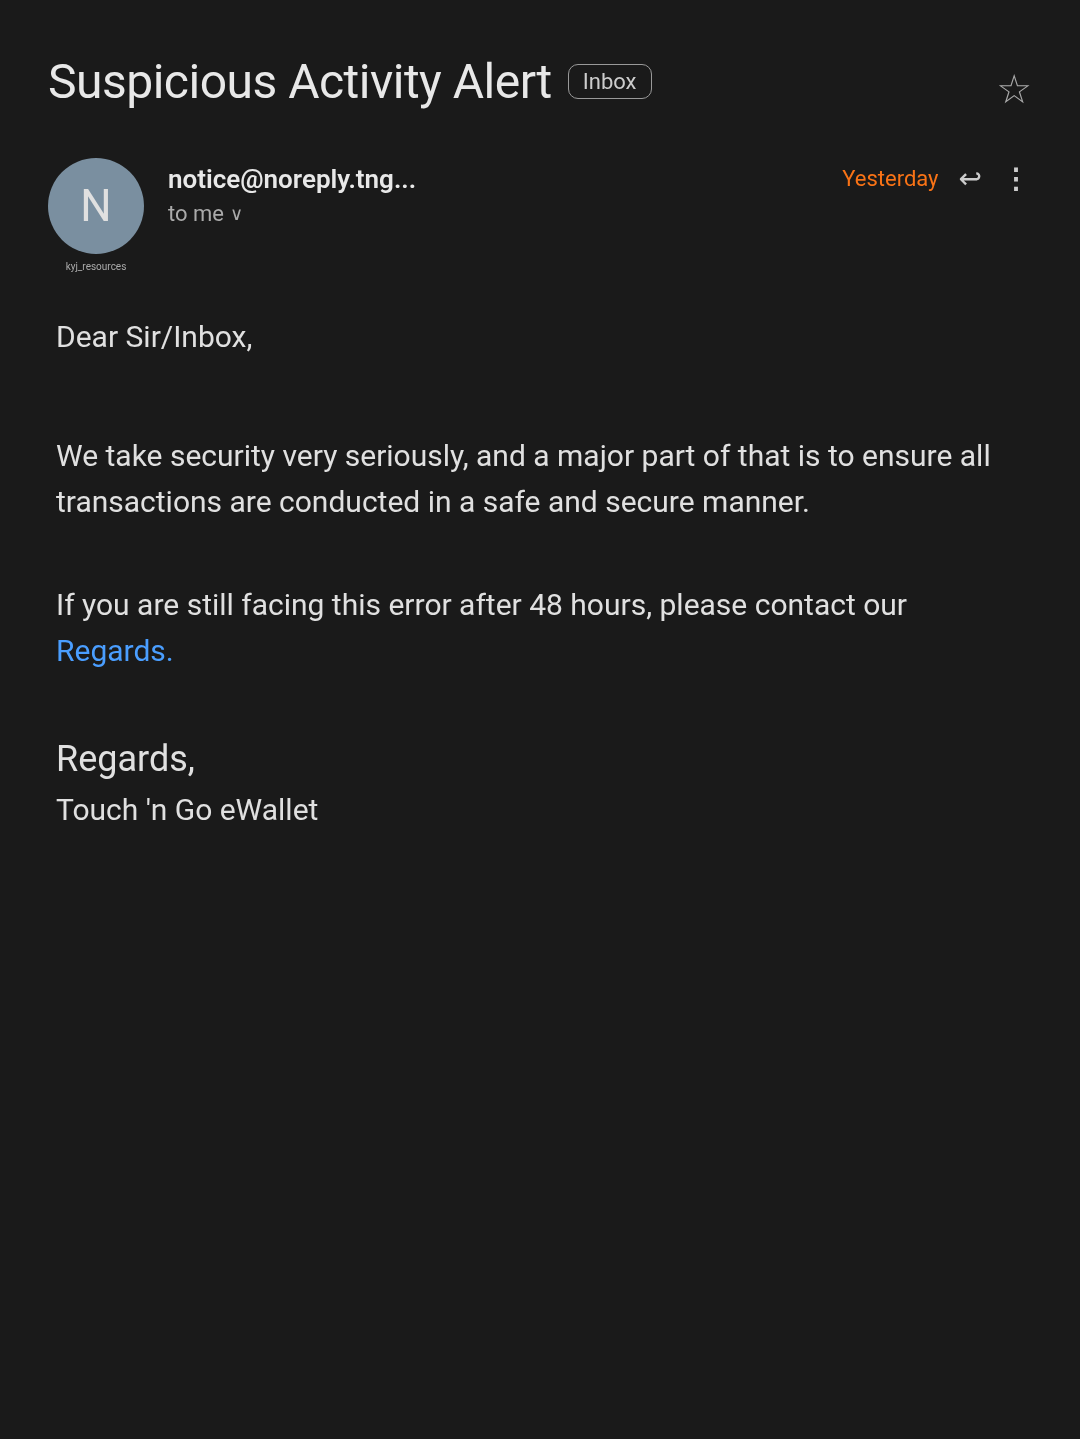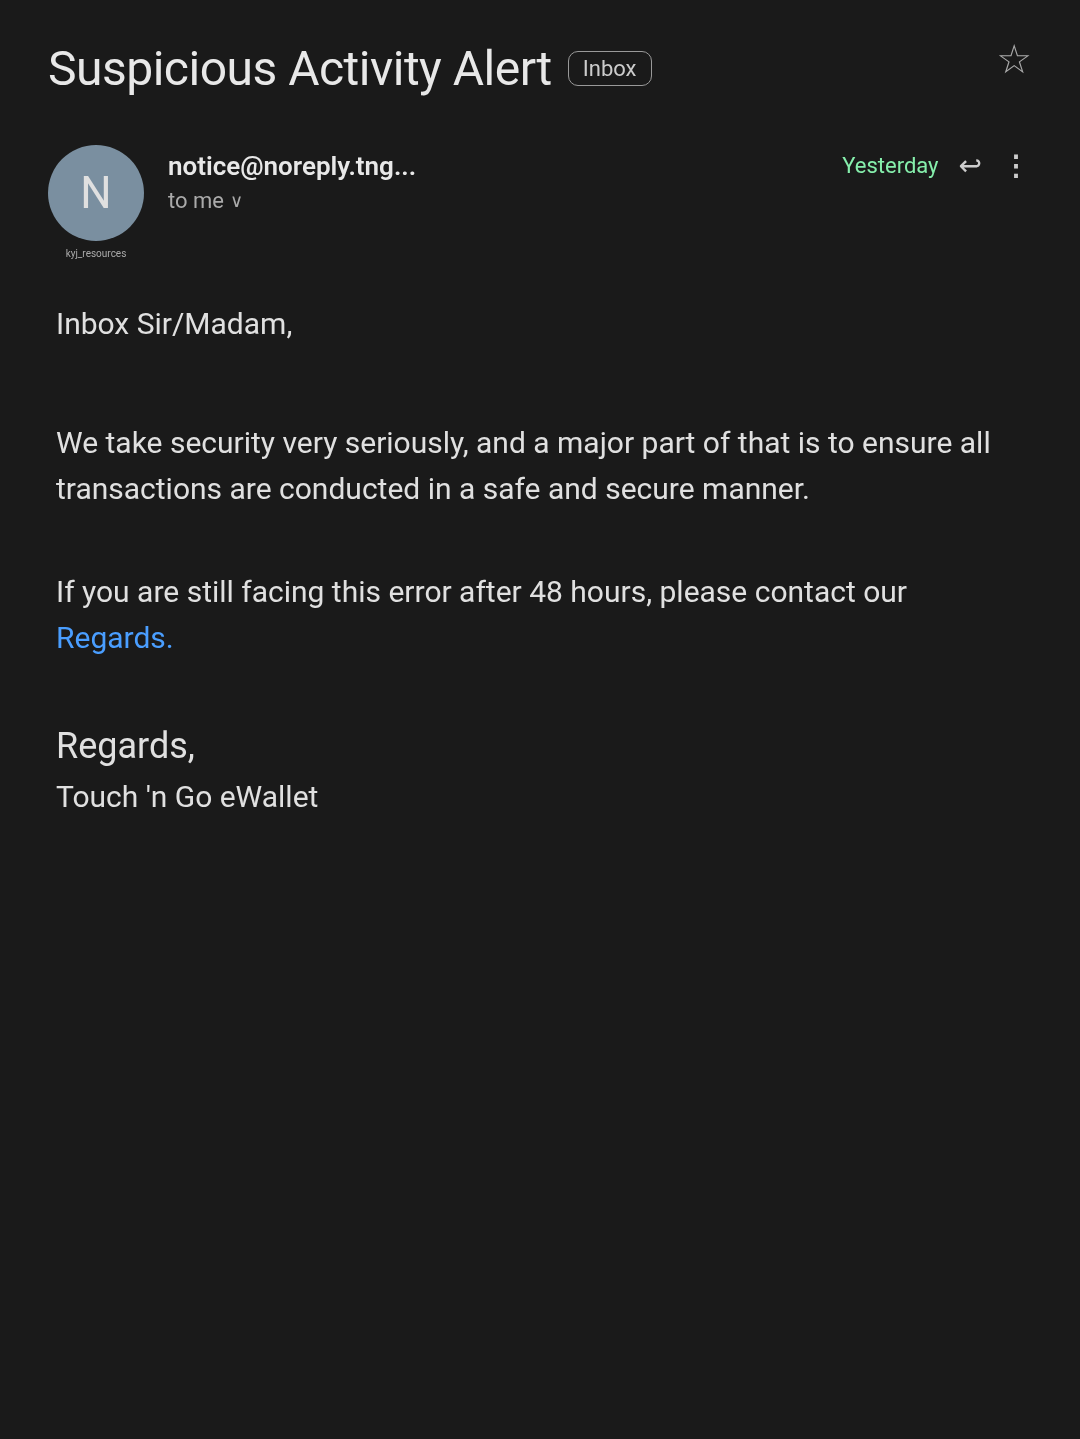--- a/index.html
+++ b/index.html
@@ -13,23 +13,24 @@
       background-color: #1a1a1a;
       color: #e8e8e8;
       font-family: 'Roboto', Arial, sans-serif;
       width: 1080px;
       min-height: 1439px;
       padding: 40px 48px;
     }
 
     .header {
       display: flex;
-      align-items: flex-start;
+      align-items: flex-end;
       justify-content: space-between;
       margin-bottom: 48px;
+      margin-top: 13px;
     }
 
     .header-left {
       display: flex;
       align-items: center;
       gap: 16px;
       flex-wrap: wrap;
     }
 
     .email-subject {
@@ -112,21 +113,21 @@
     }
 
     .sender-meta {
       display: flex;
       align-items: center;
       gap: 20px;
     }
 
     .timestamp {
       font-size: 22px;
-      color: #86efac;
+      color: #f97316;
     }
 
     .reply-icon {
       font-size: 28px;
       color: #cccccc;
       cursor: pointer;
     }
 
     .more-icon {
       font-size: 28px;
@@ -217,21 +218,21 @@
       </div>
     </div>
     <div class="to-me">
       <span class="to-me-text">to me</span>
       <span class="chevron-icon">∨</span>
     </div>
   </div>
 </div>
 
 <div class="email-body">
-  <p class="body-paragraph salutation">Inbox Sir/Madam,</p>
+  <p class="body-paragraph salutation">Dear Sir/Inbox,</p>
 
 
   <p class="body-paragraph">We take security very seriously, and a major part of that is to ensure all transactions are conducted in a safe and secure manner.</p>
 
   <p class="body-paragraph">
     <span>If you are still facing this error after 48 hours, please contact our </span><a class="link-text" href="#">Regards.</a>
   </p>
 
   <div class="regards-section">
     <p class="regards-text">Regards,</p>

